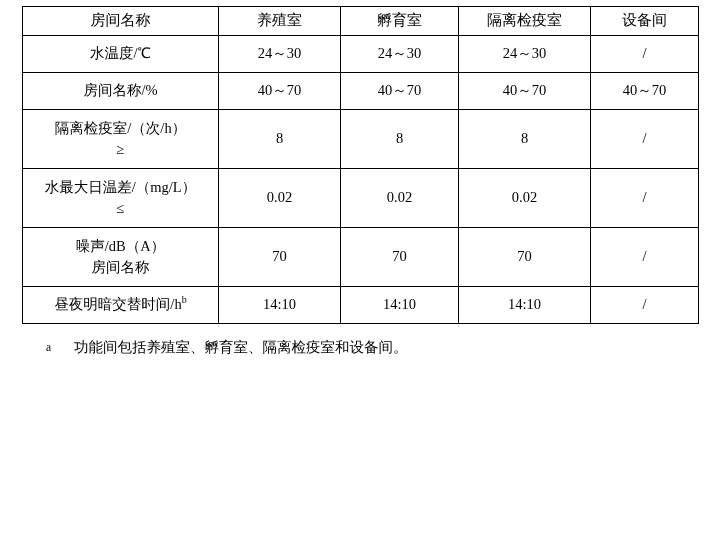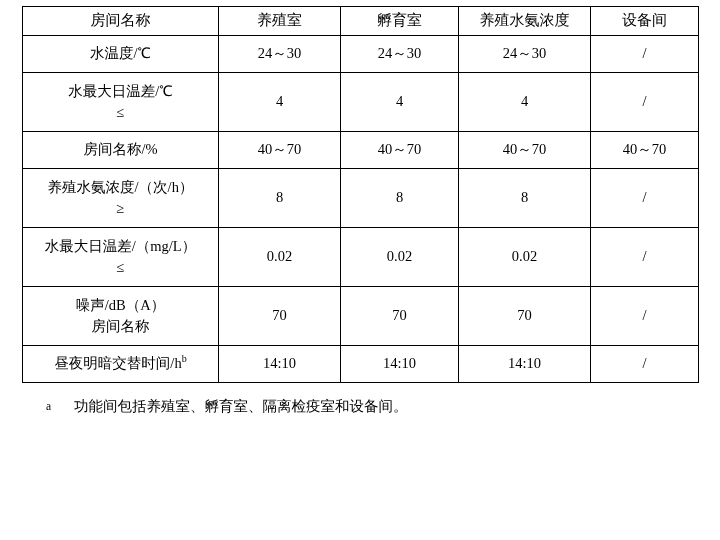--- a/index.html
+++ b/index.html
@@ -98,58 +98,48 @@
         <col class="c1">
         <col class="c2">
         <col class="c3">
         <col class="c4">
     </colgroup>
     <thead>
       <tr>
         <th>房间名称</th>
         <th>养殖室</th>
         <th>孵育室</th>
-        <th>养殖水氨浓度</th>
+        <th>隔离检疫室</th>
         <th>设备间</th>
       </tr>
     </thead>
     <tbody>
 
 
 
       <tr class="r-short">
         <td class="rowlabel">水温度/℃</td>
         <td class="val">24～30</td>
         <td class="val">24～30</td>
         <td class="val">24～30</td>
         <td class="val">/</td>
       </tr>
 
-      <tr class="r-tall">
-        <td class="rowlabel">
-          <span class="l2">水最大日温差/℃</span>
-          <span class="l2">≤</span>
-        </td>
-        <td class="val">4</td>
-        <td class="val">4</td>
-        <td class="val">4</td>
-        <td class="val">/</td>
-      </tr>
 
       <tr class="r-short">
         <td class="rowlabel">房间名称/%</td>
         <td class="val">40～70</td>
         <td class="val">40～70</td>
         <td class="val">40～70</td>
         <td class="val">40～70</td>
       </tr>
 
       <tr class="r-tall">
         <td class="rowlabel">
-          <span class="l2">养殖水氨浓度/（次/h）</span>
+          <span class="l2">隔离检疫室/（次/h）</span>
           <span class="l2">≥</span>
         </td>
         <td class="val">8</td>
         <td class="val">8</td>
         <td class="val">8</td>
         <td class="val">/</td>
       </tr>
 
       <tr class="r-tall">
         <td class="rowlabel">

